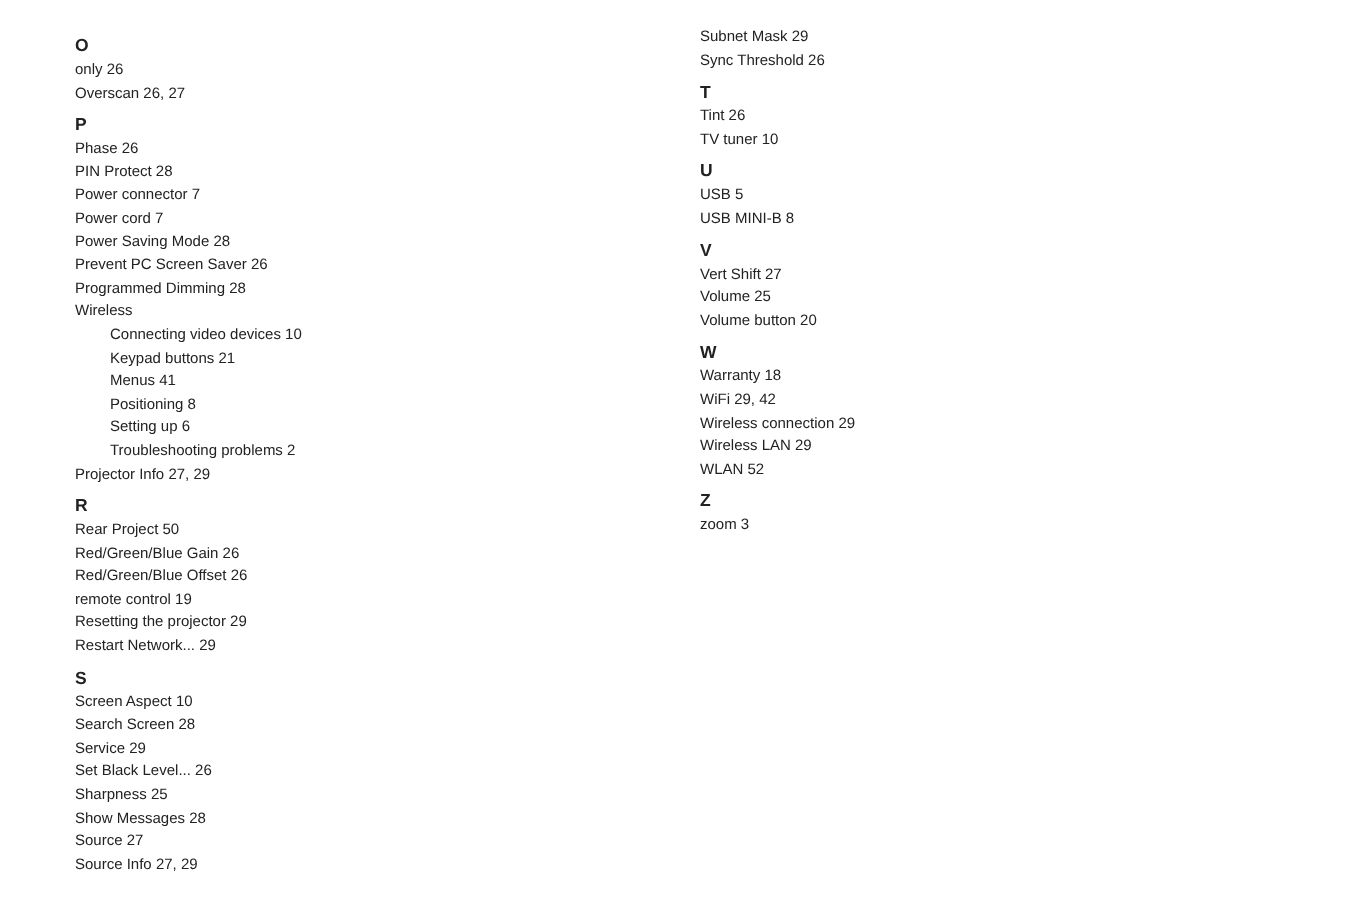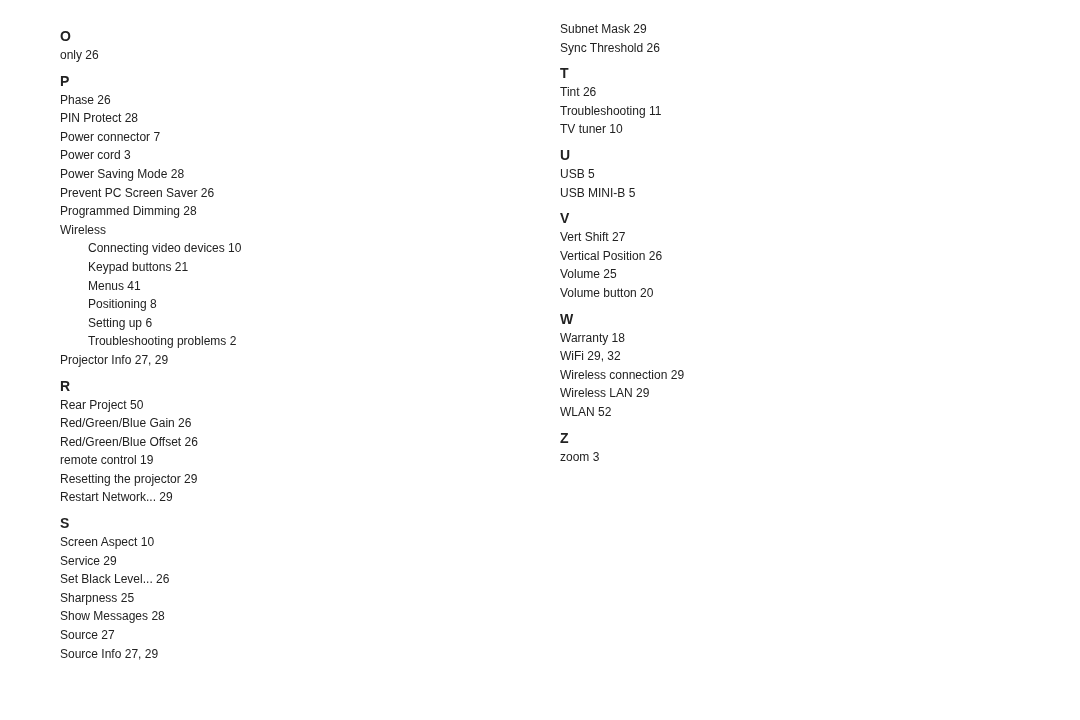--- a/index.html
+++ b/index.html
@@ -57,72 +57,72 @@
 </head>
 <body>
 
 <div class="page-container">
   <div class="columns-wrapper">
 
     <div class="column-left">
 
     <span class="section-letter">O</span>
         <span class="index-entry">only 26</span>
+        <span class="index-entry">Overscan 26, 27</span>
         <span class="section-letter">P</span>
         <span class="index-entry">Phase 26</span>
         <span class="index-entry">PIN Protect 28</span>
         <span class="index-entry">Power connector 7</span>
-        <span class="index-entry">Power cord 3</span>
+        <span class="index-entry">Power cord 7</span>
         <span class="index-entry">Power Saving Mode 28</span>
         <span class="index-entry">Prevent PC Screen Saver 26</span>
         <span class="index-entry">Programmed Dimming 28</span>
         <span class="index-entry">Wireless</span>
         <span class="index-entry indented">Connecting video devices 10</span>
         <span class="index-entry indented">Keypad buttons 21</span>
         <span class="index-entry indented">Menus 41</span>
         <span class="index-entry indented">Positioning 8</span>
         <span class="index-entry indented">Setting up 6</span>
         <span class="index-entry indented">Troubleshooting problems 2</span>
         <span class="index-entry">Projector Info 27, 29</span>
         <span class="section-letter">R</span>
         <span class="index-entry">Rear Project 50</span>
         <span class="index-entry">Red/Green/Blue Gain 26</span>
         <span class="index-entry">Red/Green/Blue Offset 26</span>
         <span class="index-entry">remote control 19</span>
         <span class="index-entry">Resetting the projector 29</span>
         <span class="index-entry">Restart Network... 29</span>
         <span class="section-letter">S</span>
         <span class="index-entry">Screen Aspect 10</span>
+        <span class="index-entry">Search Screen 28</span>
         <span class="index-entry">Service 29</span>
         <span class="index-entry">Set Black Level... 26</span>
         <span class="index-entry">Sharpness 25</span>
         <span class="index-entry">Show Messages 28</span>
         <span class="index-entry">Source 27</span>
         <span class="index-entry">Source Info 27, 29</span>
       </div>
 
     <div class="column-right">
 
     <span class="index-entry">Subnet Mask 29</span>
         <span class="index-entry">Sync Threshold 26</span>
         <span class="section-letter">T</span>
         <span class="index-entry">Tint 26</span>
-        <span class="index-entry">Troubleshooting 11</span>
         <span class="index-entry">TV tuner 10</span>
         <span class="section-letter">U</span>
         <span class="index-entry">USB 5</span>
-        <span class="index-entry">USB MINI-B 5</span>
+        <span class="index-entry">USB MINI-B 8</span>
         <span class="section-letter">V</span>
         <span class="index-entry">Vert Shift 27</span>
-        <span class="index-entry">Vertical Position 26</span>
         <span class="index-entry">Volume 25</span>
         <span class="index-entry">Volume button 20</span>
         <span class="section-letter">W</span>
         <span class="index-entry">Warranty 18</span>
-        <span class="index-entry">WiFi 29, 32</span>
+        <span class="index-entry">WiFi 29, 42</span>
         <span class="index-entry">Wireless connection 29</span>
         <span class="index-entry">Wireless LAN 29</span>
         <span class="index-entry">WLAN 52</span>
         <span class="section-letter">Z</span>
         <span class="index-entry">zoom 3</span>
       </div>
 
   </div>
 
 </div>

